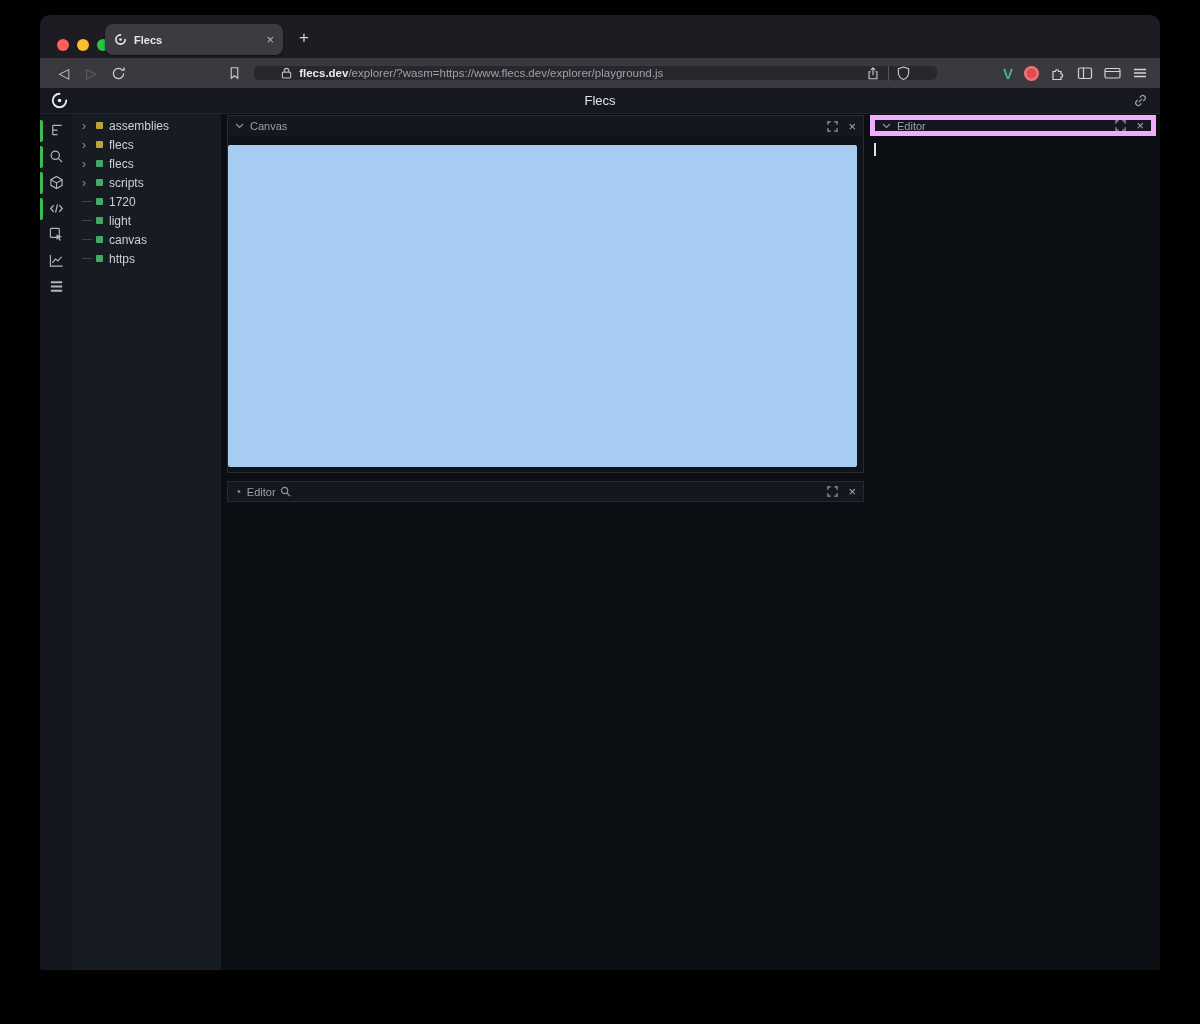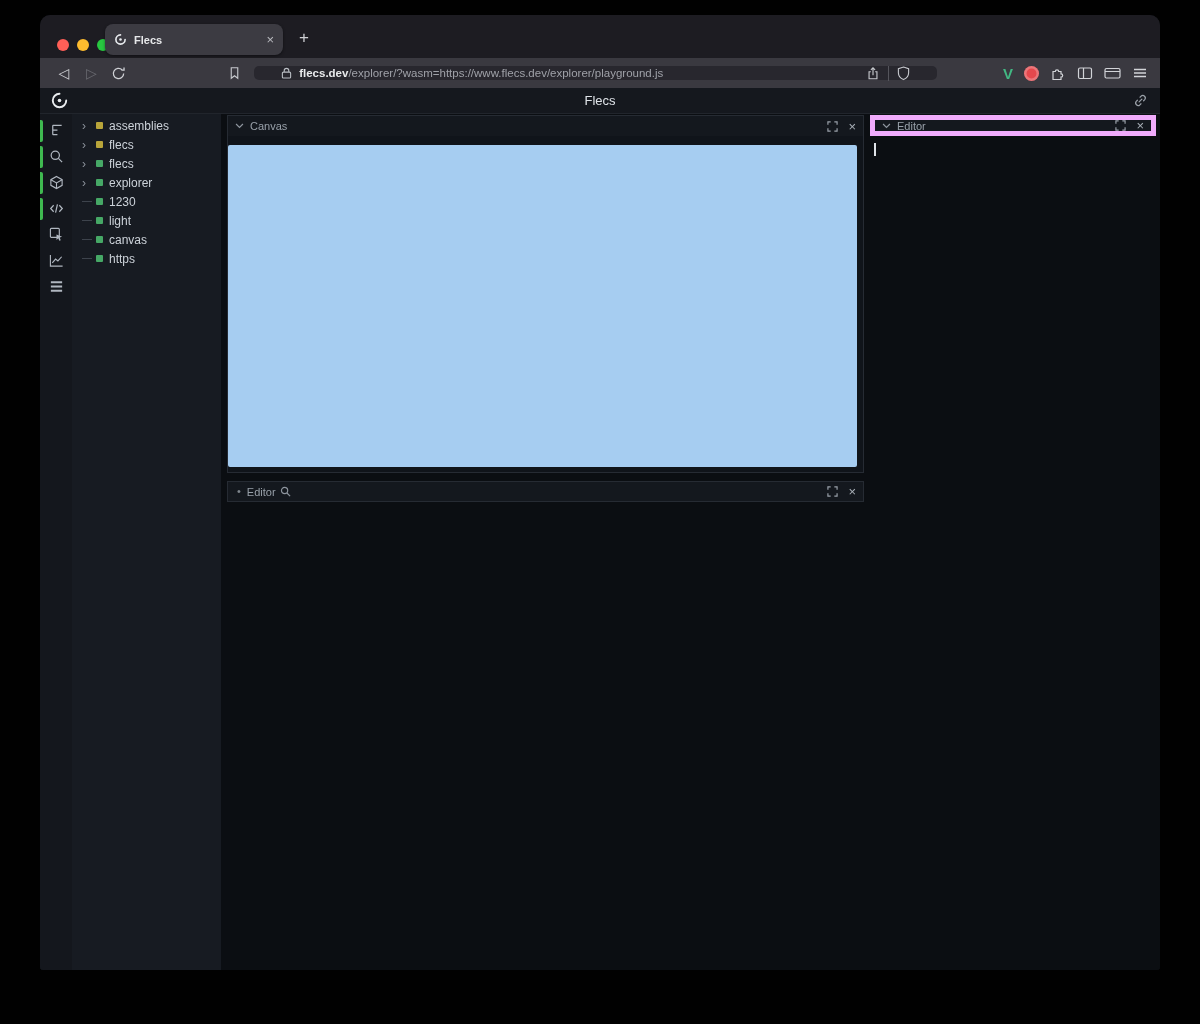--- a/index.html
+++ b/index.html
@@ -256,28 +256,28 @@
             <span class="chev">›</span>
           </span>
         <span class="sq" style="background: rgb(70, 168, 102);"></span>
         <span>flecs</span>
       </div>
       <div class="trow">
         <span class="lead">
             <span class="chev">›</span>
           </span>
         <span class="sq" style="background: rgb(70, 168, 102);"></span>
-        <span>explorer</span>
+        <span>scripts</span>
       </div>
       <div class="trow">
         <span class="lead">
             <span class="guide"></span>
           </span>
         <span class="sq" style="background: rgb(70, 168, 102);"></span>
-        <span>1230</span>
+        <span>1720</span>
       </div>
       <div class="trow">
         <span class="lead">
             <span class="guide"></span>
           </span>
         <span class="sq" style="background: rgb(70, 168, 102);"></span>
         <span>light</span>
       </div>
       <div class="trow">
         <span class="lead">

